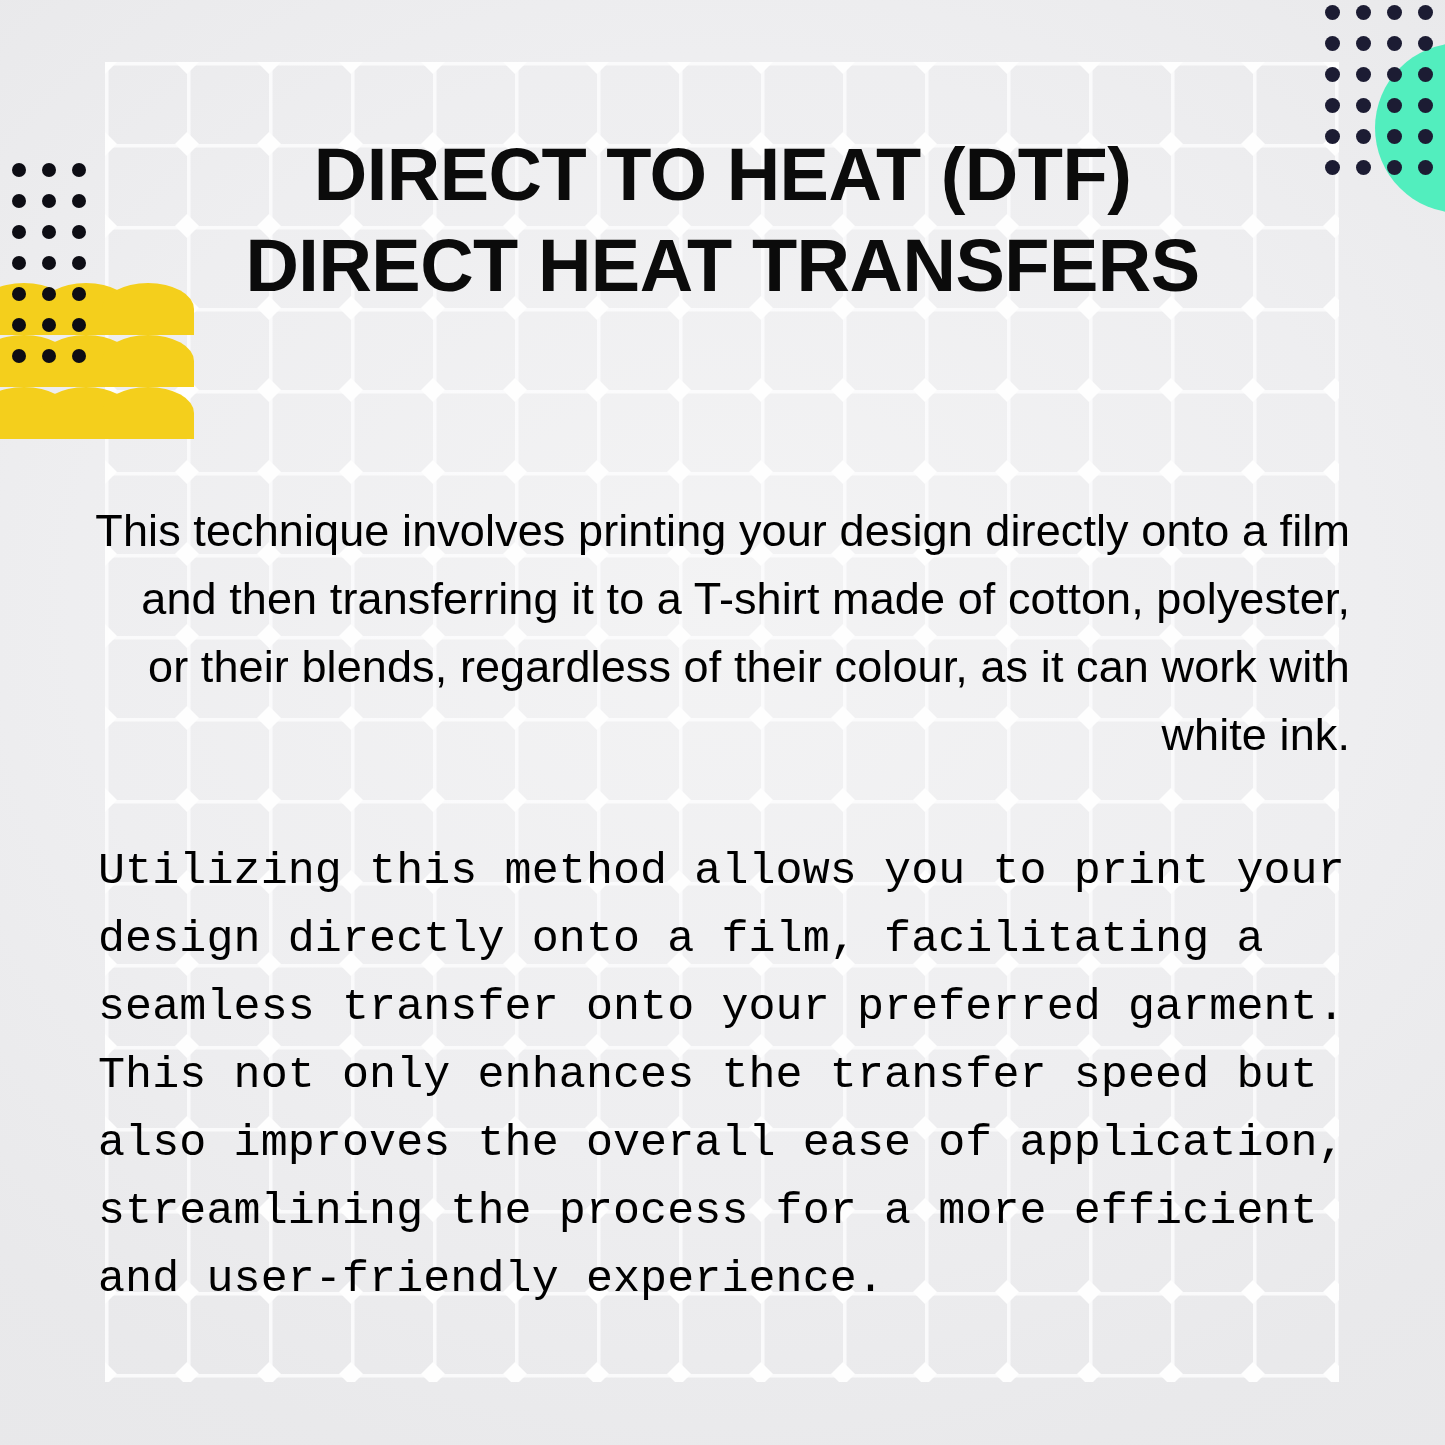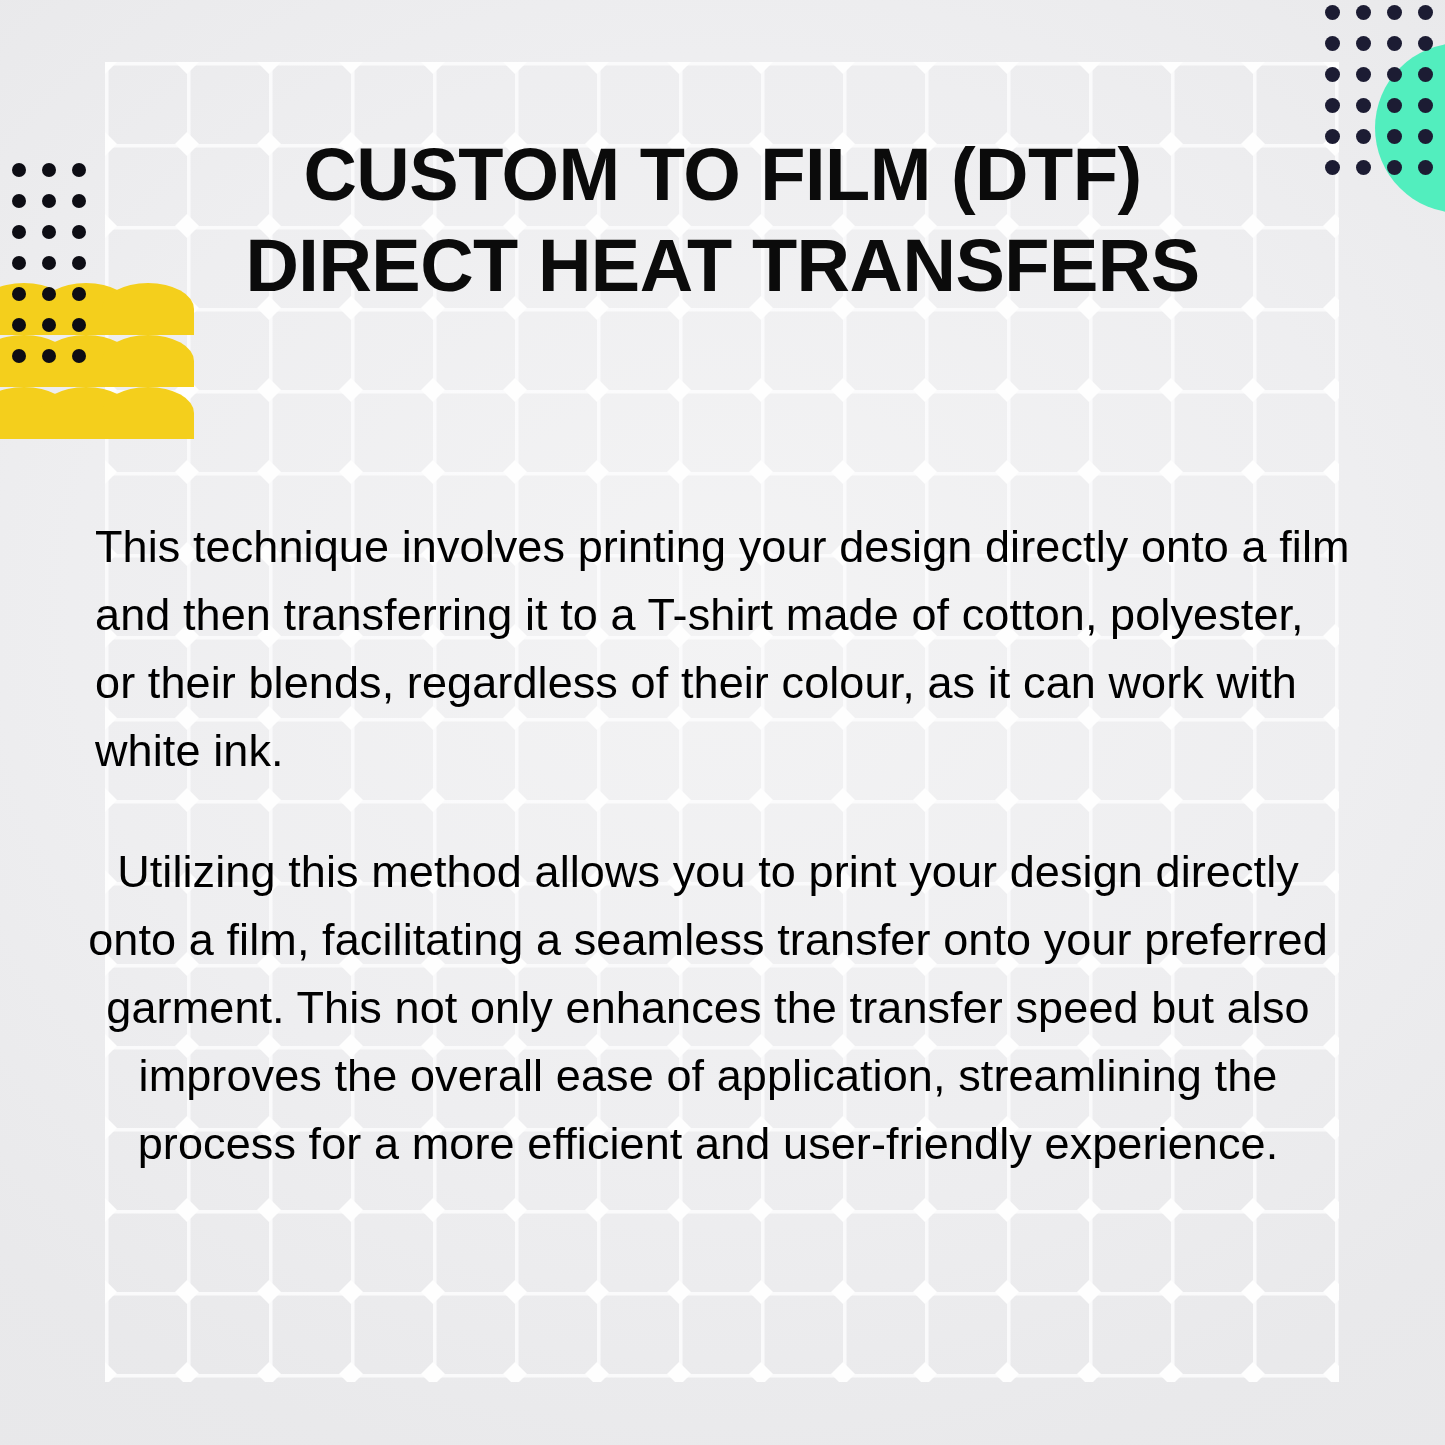--- a/index.html
+++ b/index.html
@@ -87,22 +87,22 @@
   }
   .title-line.l1 { font-size: 74px; }
   .title-line.l2 { font-size: 74px; margin-top: 18px; }
   .para {
     font-family: "Liberation Sans Narrow", "Liberation Sans", sans-serif;
     font-size: 45px;
     line-height: 68px;
     font-weight: normal;
     letter-spacing: 0.1px;
   }
-  #para-1 { position: absolute; left: 95px; top: 468px; width: 1255px; text-align: left; }
-  #para-2 { position: absolute; left: 72px; top: 793px; width: 1272px; text-align: center; }
+  #para-1 { position: absolute; left: 95px; top: 452px; width: 1255px; text-align: right; }
+  #para-2 { position: absolute; left: 98px; top: 793px; width: 1272px; text-align: left; font-family: Liberation Mono, monospace; }
 </style>
 </head>
 <body>
 
 <div id="canvas">
 
   <svg class="grid-layer" viewBox="0 0 1445 1445" xmlns="http://www.w3.org/2000/svg" aria-hidden="true">
     <defs>
       <pattern id="roundgrid" x="105" y="62" width="82" height="82" patternUnits="userSpaceOnUse">
 
@@ -197,21 +197,21 @@
     <span class="dot" style="left:72px;top:318px;width:14px;height:14px;background:#0d0d14;"></span>
 
     <span class="dot" style="left:12px;top:349px;width:14px;height:14px;background:#0d0d14;"></span>
     <span class="dot" style="left:42px;top:349px;width:14px;height:14px;background:#0d0d14;"></span>
     <span class="dot" style="left:72px;top:349px;width:14px;height:14px;background:#0d0d14;"></span>
   </div>
 
   <div class="content">
 
     <div class="title-block">
-      <span class="title-line l1">CUSTOM TO FILM (DTF)</span>
+      <span class="title-line l1">DIRECT TO HEAT (DTF)</span>
       <span class="title-line l2">DIRECT HEAT TRANSFERS</span>
     </div>
 
     <p id="para-1" class="para">This technique involves printing your design directly onto a film and then transferring it to a T-shirt made of cotton, polyester, or their blends, regardless of their colour, as it can work with white ink.</p>
 
     <p id="para-2" class="para">Utilizing this method allows you to print your design directly onto a film, facilitating a seamless transfer onto your preferred garment. This not only enhances the transfer speed but also improves the overall ease of application, streamlining the process for a more efficient and user-friendly experience.</p>
 
   </div>
 </div>
 

